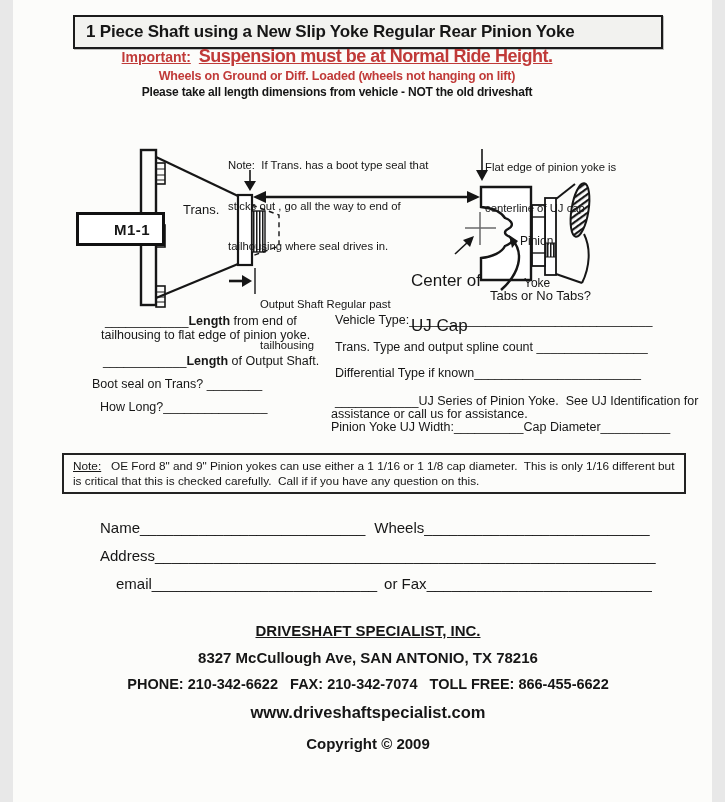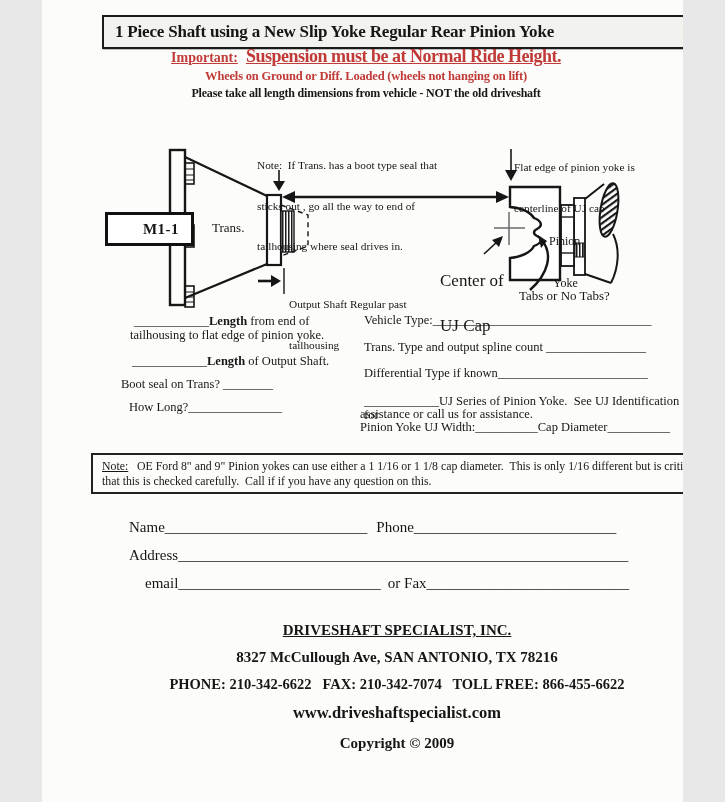--- a/index.html
+++ b/index.html
@@ -1,19 +1,19 @@
 <!DOCTYPE html>
 <html style="--red: #c03a38; --ink: #161616; --boxbg: #f2f2ef;"><head>
 <meta charset="utf-8">
 <style>
   html,body{margin:0;padding:0;background:#e8e8e8;}
   .page{
-    position:relative;width:641px;height:802px;margin:0 auto;
+    position:relative;width:699px;height:802px;margin:0 auto;
     background:#fcfcfa;color:var(--ink,#161616);
-    font-family:Liberation Serif, serif;
+    font-family:Liberation Sans, sans-serif;
     overflow:hidden;
   }
   .t{position:absolute;white-space:pre-wrap;line-height:1.15;}
   .b{font-weight:bold;}
   .red{color:var(--red,#c23b3b);}
   .u{text-decoration:underline;}
   .title-box{
     position:absolute;left:60px;top:15px;width:586px;height:30px;
     background:var(--boxbg,#f2f2ef);border:2px solid #1b1b1b;
     box-shadow:1px 1px 0 rgba(0,0,0,.25);
@@ -124,21 +124,21 @@
   <div class="ref-box">M1-1</div>
   <div class="t dlabel" style="left:215px;top:132px;">
     <div>Note:  If Trans. has a boot type seal that</div>
     <div>sticks out , go all the way to end of</div>
     <div>tailhousing where seal drives in.</div>
   </div>
   <div class="t dlabel" style="left:472px;top:134px;">
     <div>Flat edge of pinion yoke is</div>
     <div>centerline of UJ cap</div>
   </div>
-  <div class="t" style="left:170px;top:221px;font-size:13px;">Trans.</div>
+  <div class="t" style="left:170px;top:203px;font-size:13px;">Trans.</div>
   <div class="t dlabel" style="left:247px;top:271px;">
     <div>Output Shaft Regular past</div>
     <div>tailhousing</div>
   </div>
   <div class="t" style="left:398px;top:243px;font-size:17px;line-height:15px;">
     <div>Center of</div>
     <div>UJ Cap</div>
   </div>
   <div class="t" style="left:507px;top:206px;font-size:12px;line-height:14px;">
     <div>Pinion</div>
@@ -156,21 +156,21 @@
 
   <div class="t" style="left:322px;top:313px;font-size:12.5px;">Vehicle Type:___________________________________</div>
   <div class="t" style="left:322px;top:340px;font-size:12.5px;">Trans. Type and output spline count ________________</div>
   <div class="t" style="left:322px;top:366px;font-size:12.5px;">Differential Type if known________________________</div>
   <div class="t" style="left:322px;top:394px;font-size:12.5px;">____________UJ Series of Pinion Yoke.  See UJ Identification for</div>
   <div class="t" style="left:318px;top:407px;font-size:12.5px;">assistance or call us for assistance.</div>
   <div class="t" style="left:318px;top:420px;font-size:12.5px;">Pinion Yoke UJ Width:__________Cap Diameter__________</div>
 
   <div class="notebox"><span class="u">Note:</span><span style="white-space:pre-wrap;">   OE Ford 8" and 9" Pinion yokes can use either a 1 1/16 or 1 1/8 cap diameter.  This is only 1/16 different but is critical that this is checked carefully.  Call if if you have any question on this.</span></div>
 
-  <div class="t contact" style="left:87px;top:519px;"><span>Name</span><span>___________________________</span><span style="margin-left:9px;">Phone</span><span>___________________________</span></div>
+  <div class="t contact" style="left:87px;top:519px;"><span>Name</span><span>___________________________</span><span style="margin-left:9px;">Wheels</span><span>___________________________</span></div>
   <div class="t contact" style="left:87px;top:547px;"><span>Address</span><span>____________________________________________________________</span></div>
   <div class="t contact" style="left:87px;top:575px;margin-left:16px;"><span>email</span><span>___________________________</span><span style="margin-left:7px;">or Fax</span><span>___________________________</span></div>
 
   <div class="footer-row u" style="top:622px;font-size:15px;">DRIVESHAFT SPECIALIST, INC.</div>
   <div class="footer-row" style="top:649px;font-size:15px;">8327 McCullough Ave, SAN ANTONIO, TX 78216</div>
   <div class="footer-row" style="top:676px;font-size:14.5px;">PHONE: 210-342-6622   FAX: 210-342-7074   TOLL FREE: 866-455-6622</div>
   <div class="footer-row" style="top:703px;font-size:16.5px;">www.driveshaftspecialist.com</div>
   <div class="footer-row" style="top:735px;font-size:15px;">Copyright © 2009</div>
 
 </div>

